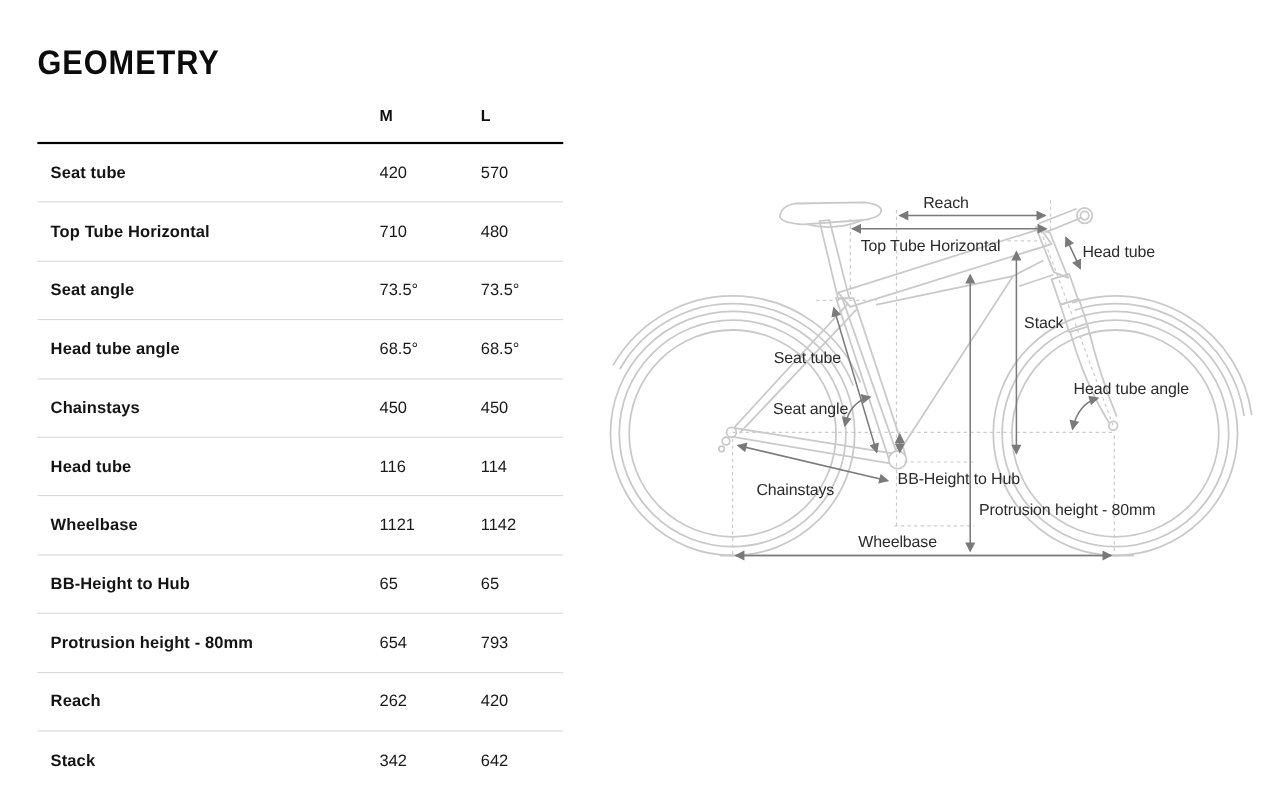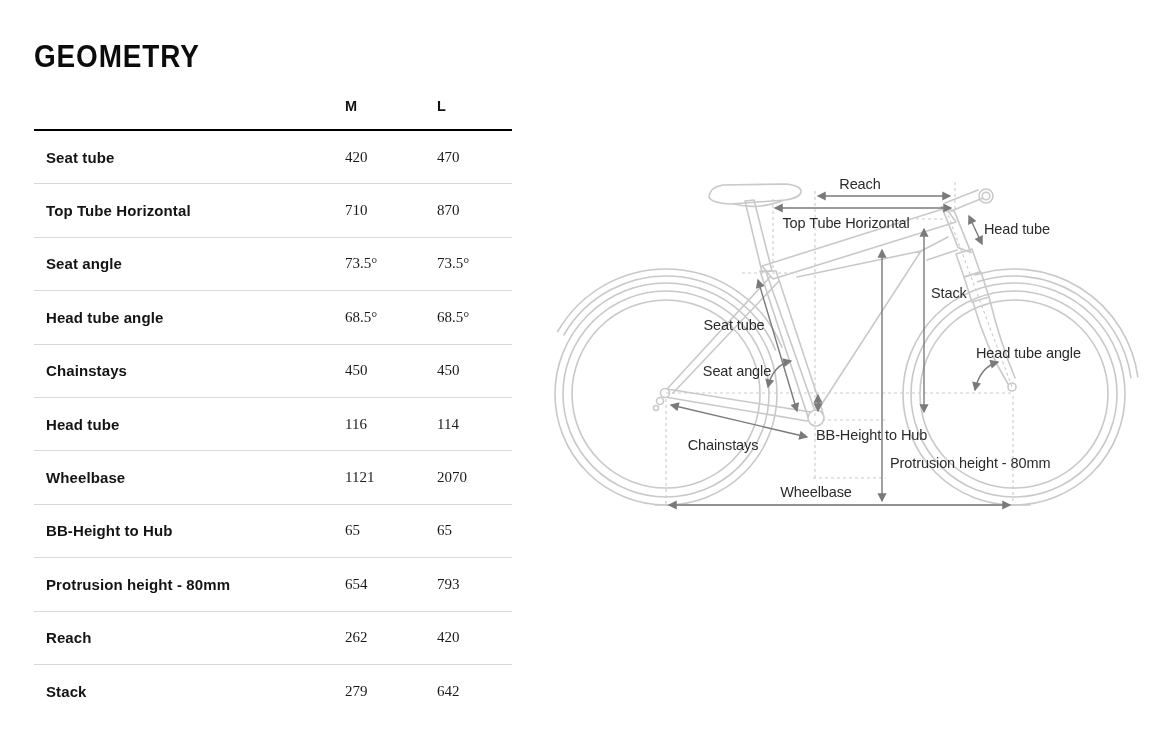--- a/index.html
+++ b/index.html
@@ -18,21 +18,21 @@
   }
   .col-h{font-size:14.5px;font-weight:700;color:#111;}
   .header-rule{border-bottom:2px solid #000;margin-top:15px;}
   .grid-row{
     display:grid;grid-template-columns:311px 92px 1fr;
     height:53.4px;align-items:center;border-bottom:1px solid #d9d9d9;
     box-sizing:border-box;
   }
   .grid-row:last-child{border-bottom:none;}
   .spec-label{padding-left:12px;font-size:15px;font-weight:700;color:#141414;letter-spacing:.1px;}
-  .spec-value{font-size:15px;font-weight:400;color:#1a1a1a;font-family:Liberation Serif, serif;}
+  .spec-value{font-size:15px;font-weight:400;color:#1a1a1a;}
   .diagram-wrap{position:absolute;left:0;top:0;width:1171px;height:734px;}
   .bike{stroke:#c9c9c9;fill:none;stroke-width:1.6;stroke-linejoin:round;stroke-linecap:round;}
   .bike-fill{fill:#ffffff;stroke:#c9c9c9;stroke-width:1.6;}
   .dim{stroke:#7a7a7a;fill:none;stroke-width:1.4;}
   .dash{stroke:#cbcbcb;fill:none;stroke-width:1.1;stroke-dasharray:3 3;}
   .dlabel{font-family:"Liberation Sans",sans-serif;font-size:14.5px;fill:#2b2b2b;letter-spacing:-.1px;}
 </style>
 </head>
 <body>
 
@@ -41,26 +41,26 @@
   <div class="cols-header">
     <div class="col-h"></div>
     <div class="col-h">M</div>
     <div class="col-h">L</div>
   </div>
   <div class="header-rule"></div>
   <div id="rows">
       <div class="grid-row">
         <div class="spec-label">Seat tube</div>
         <div class="spec-value">420</div>
-        <div class="spec-value">470</div>
+        <div class="spec-value">570</div>
       </div>
       <div class="grid-row">
         <div class="spec-label">Top Tube Horizontal</div>
         <div class="spec-value">710</div>
-        <div class="spec-value">870</div>
+        <div class="spec-value">480</div>
       </div>
       <div class="grid-row">
         <div class="spec-label">Seat angle</div>
         <div class="spec-value">73.5°</div>
         <div class="spec-value">73.5°</div>
       </div>
       <div class="grid-row">
         <div class="spec-label">Head tube angle</div>
         <div class="spec-value">68.5°</div>
         <div class="spec-value">68.5°</div>
@@ -71,40 +71,40 @@
         <div class="spec-value">450</div>
       </div>
       <div class="grid-row">
         <div class="spec-label">Head tube</div>
         <div class="spec-value">116</div>
         <div class="spec-value">114</div>
       </div>
       <div class="grid-row">
         <div class="spec-label">Wheelbase</div>
         <div class="spec-value">1121</div>
-        <div class="spec-value">2070</div>
+        <div class="spec-value">1142</div>
       </div>
       <div class="grid-row">
         <div class="spec-label">BB-Height to Hub</div>
         <div class="spec-value">65</div>
         <div class="spec-value">65</div>
       </div>
       <div class="grid-row">
         <div class="spec-label">Protrusion height - 80mm</div>
         <div class="spec-value">654</div>
         <div class="spec-value">793</div>
       </div>
       <div class="grid-row">
         <div class="spec-label">Reach</div>
         <div class="spec-value">262</div>
         <div class="spec-value">420</div>
       </div>
       <div class="grid-row">
         <div class="spec-label">Stack</div>
-        <div class="spec-value">279</div>
+        <div class="spec-value">342</div>
         <div class="spec-value">642</div>
       </div>
     </div>
 </div>
 
 <div class="diagram-wrap">
 <svg width="1171" height="734" viewBox="0 0 1171 734" xmlns="http://www.w3.org/2000/svg">
   <defs>
     <marker id="mA" viewBox="0 0 10 10" refX="8.5" refY="5" markerWidth="8.5" markerHeight="6.5" orient="auto-start-reverse">
       <path d="M0 0 L10 5 L0 10 Z" fill="#7a7a7a"></path>

